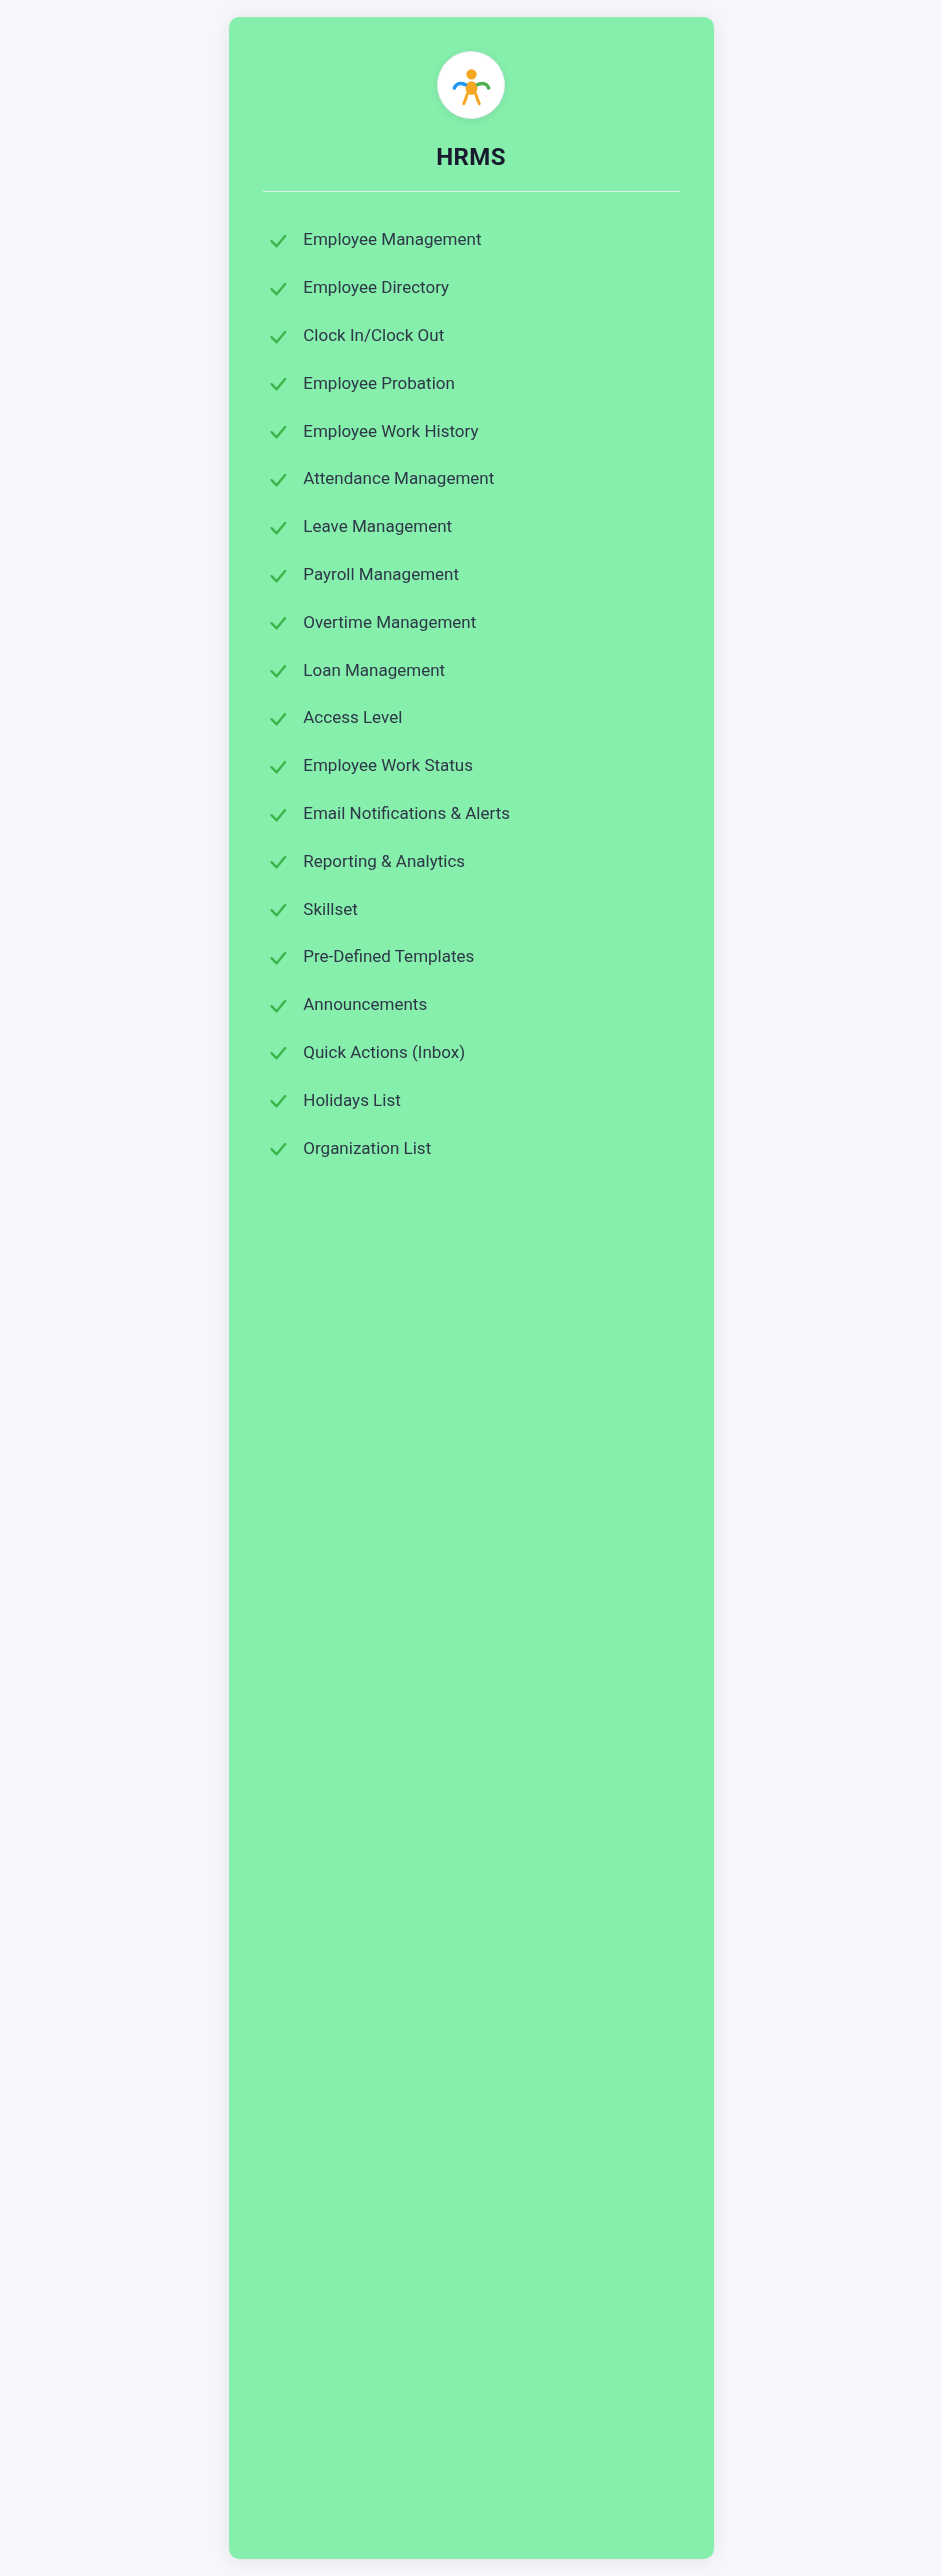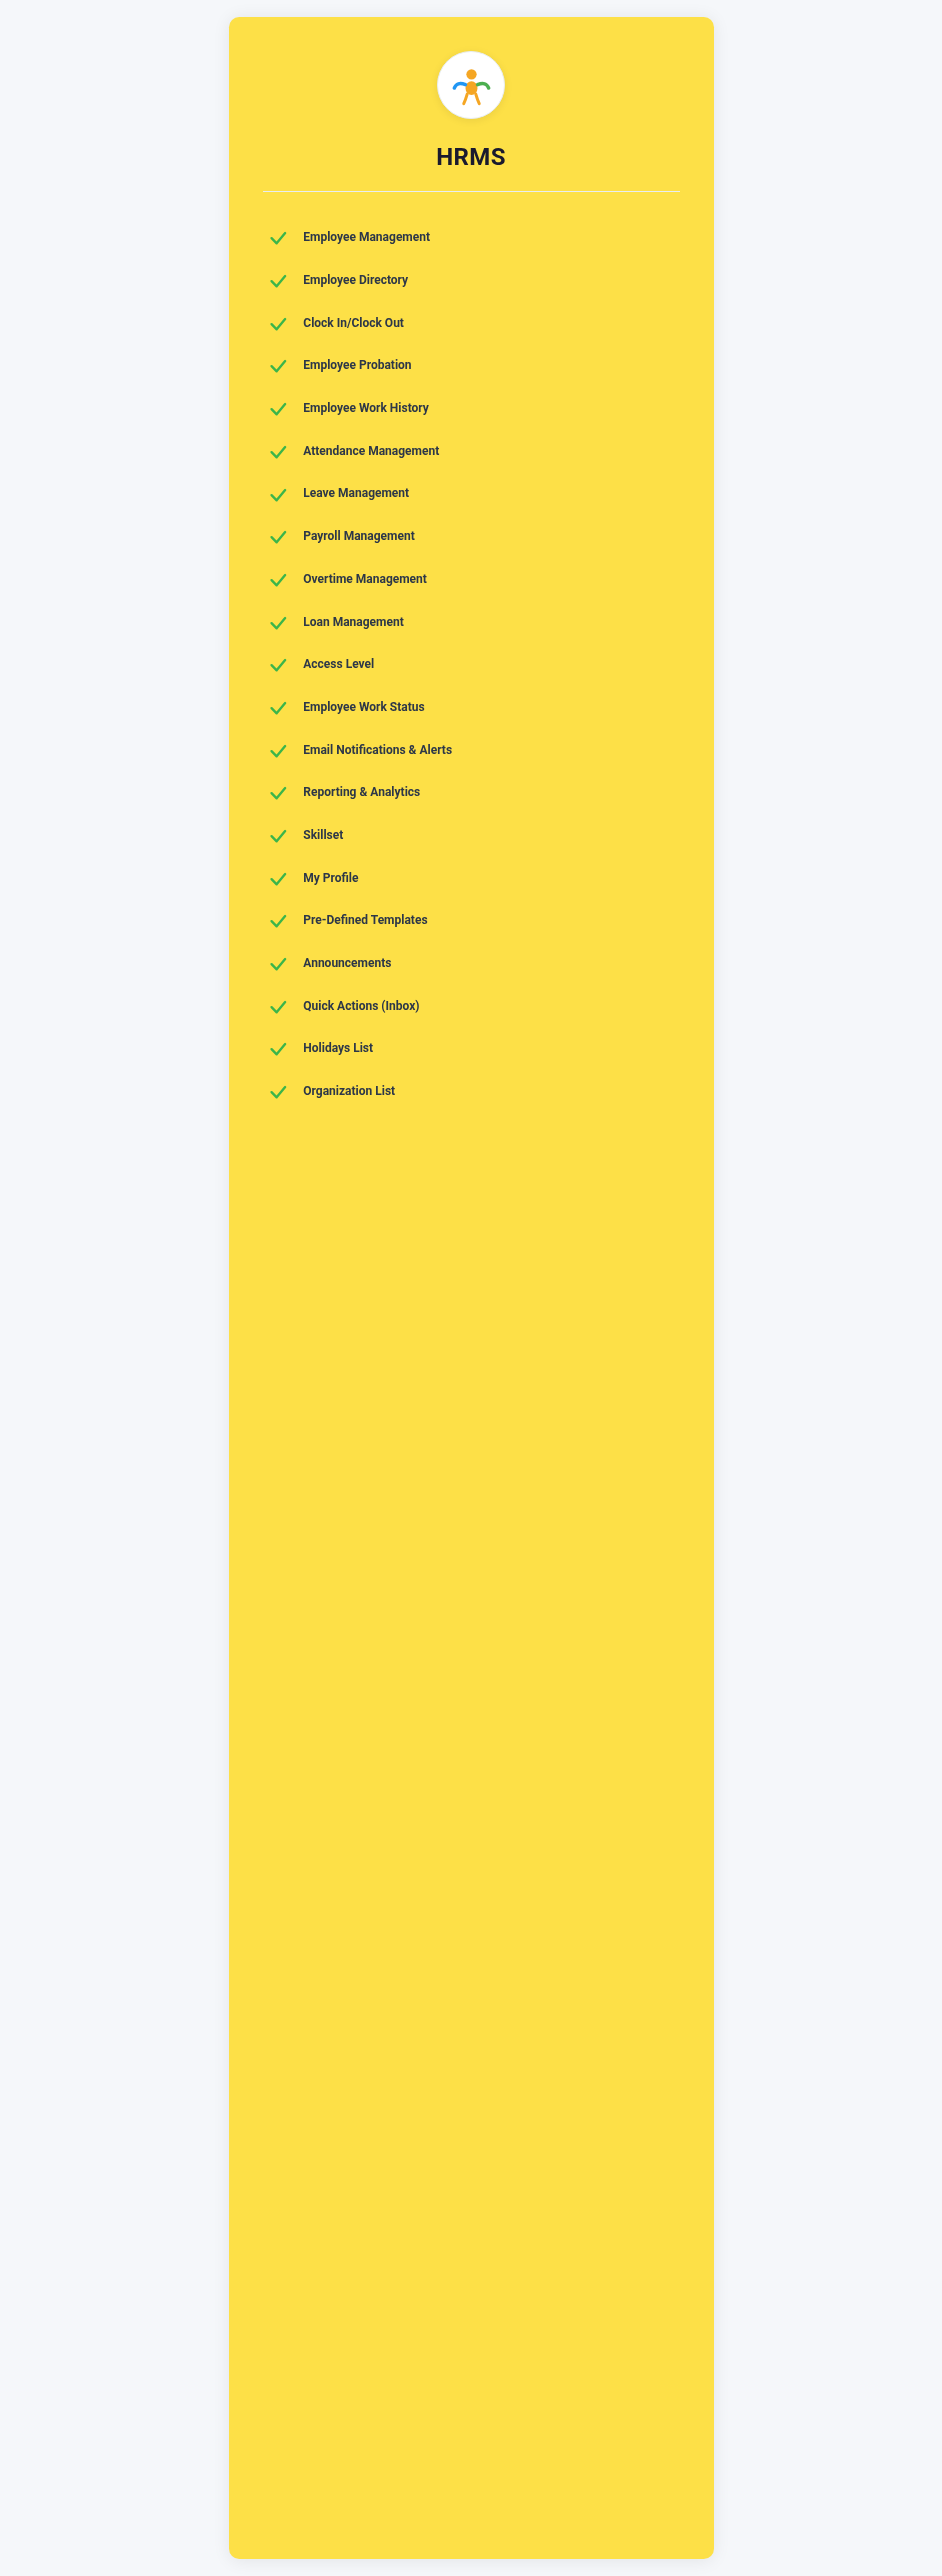--- a/index.html
+++ b/index.html
@@ -10,21 +10,21 @@
 
     body {
       background-color: #f5f7fa;
       font-family: -apple-system, BlinkMacSystemFont, 'Segoe UI', Roboto, sans-serif;
       display: flex;
       justify-content: center;
       min-height: 2576px;
     }
 
     .card {
-      background: #fde047;
+      background: #86efac;
       width: 485px;
       margin: 0 auto;
       padding: 34px 34px 51px 34px;
       border-radius: 10.2px;
       box-shadow: 0 1.7px 17px rgba(0,0,0,0.08);
       margin-top: 17px;
       margin-bottom: 17px;
     }
 
     .logo-container {
@@ -87,23 +87,23 @@
       align-items: center;
       justify-content: center;
     }
 
     .check-icon svg {
       width: 18.7px;
       height: 18.7px;
     }
 
     .feature-label {
-      font-size: 12px;
+      font-size: 17px;
       color: #2d3748;
-      font-weight: 700;
+      font-weight: 400;
       line-height: 1.4;
     }
   </style>
 </head>
 <body>
 
 <div class="card">
   <div class="logo-container">
     <div class="logo-circle">
 
@@ -247,28 +247,20 @@
       </svg>
     </span>
         <span class="feature-label">Skillset</span>
       </li>
       <li class="feature-item">
         <span class="check-icon">
       <svg viewBox="0 0 22 22" xmlns="http://www.w3.org/2000/svg">
         <polyline points="3,12 9,18 19,6" stroke="#3bb54a" stroke-width="2.8" fill="none" stroke-linecap="round" stroke-linejoin="round"></polyline>
       </svg>
     </span>
-        <span class="feature-label">My Profile</span>
-      </li>
-      <li class="feature-item">
-        <span class="check-icon">
-      <svg viewBox="0 0 22 22" xmlns="http://www.w3.org/2000/svg">
-        <polyline points="3,12 9,18 19,6" stroke="#3bb54a" stroke-width="2.8" fill="none" stroke-linecap="round" stroke-linejoin="round"></polyline>
-      </svg>
-    </span>
         <span class="feature-label">Pre-Defined Templates</span>
       </li>
       <li class="feature-item">
         <span class="check-icon">
       <svg viewBox="0 0 22 22" xmlns="http://www.w3.org/2000/svg">
         <polyline points="3,12 9,18 19,6" stroke="#3bb54a" stroke-width="2.8" fill="none" stroke-linecap="round" stroke-linejoin="round"></polyline>
       </svg>
     </span>
         <span class="feature-label">Announcements</span>
       </li>

